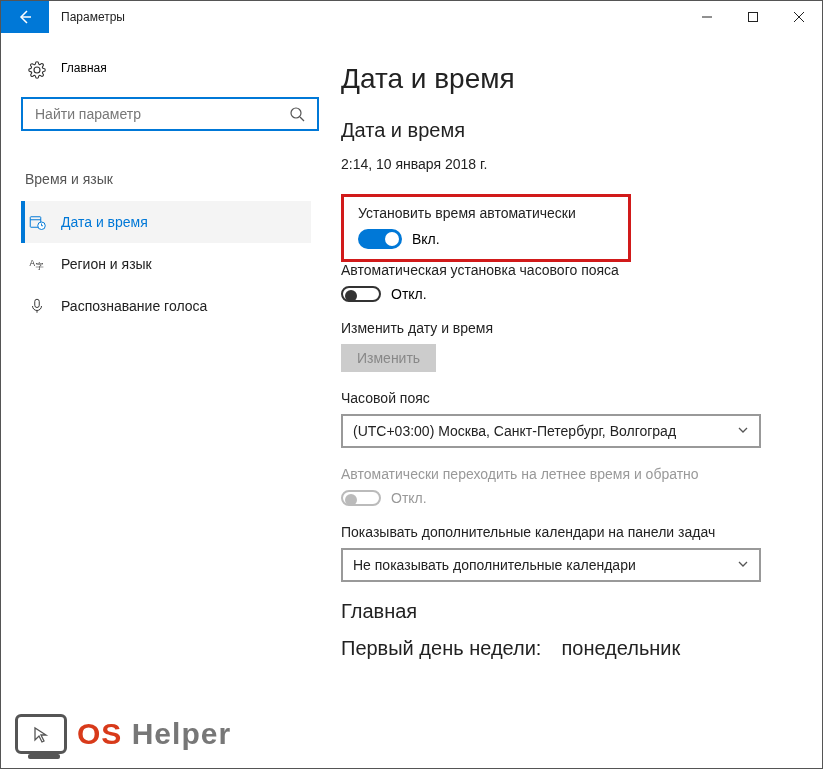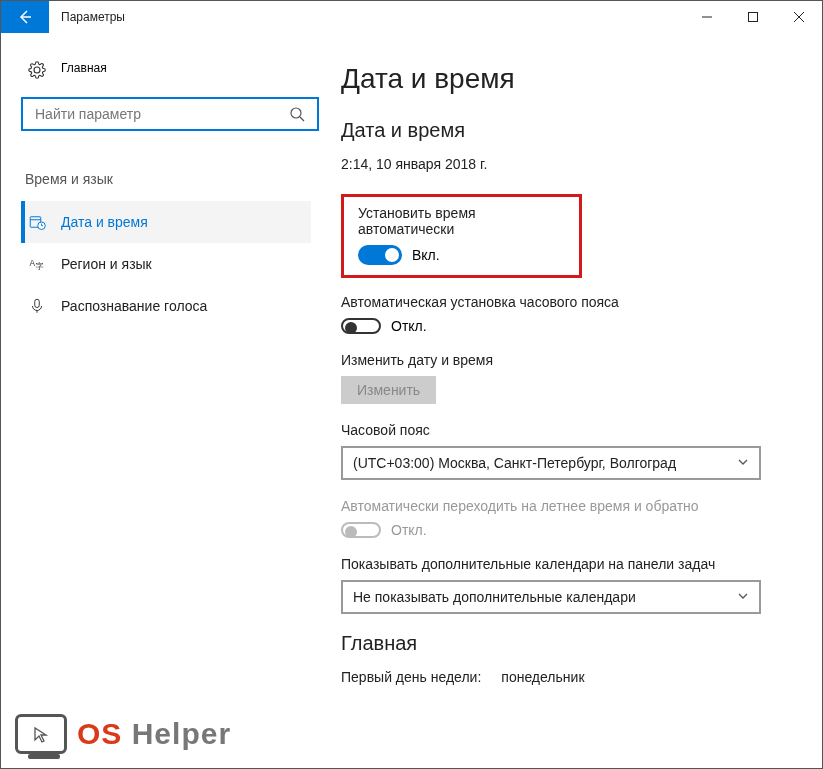--- a/index.html
+++ b/index.html
@@ -18,38 +18,38 @@
   .sidebar-heading { margin-top: 40px; font-size: 14px; color: #555; padding-left: 4px; }
   .nav-list { margin-top: 14px; }
   .nav-item { display: flex; align-items: center; gap: 14px; padding: 12px 0 12px 6px; font-size: 14px; color: #222; cursor: default; }
   .nav-item.active { border-left: 4px solid #0078d7; padding-left: 2px; color: #0078d7; background: #f4f4f4; }
   .nav-item.active .icon { color: #0078d7; }
   .icon { width: 20px; display: inline-flex; justify-content: center; color: #333; }
   .main { flex: 1; padding: 30px 30px 0 30px; overflow-y: auto; }
   .main h1 { font-weight: 300; font-size: 28px; margin: 0 0 24px 0; color: #222; }
   .main h2 { font-weight: 400; font-size: 20px; margin: 10px 0 14px 0; color: #222; }
   .datetime-current { font-size: 14px; color: #222; margin-bottom: 22px; }
-  .highlight-box { border: 3px solid #d11a1a; padding: 8px 14px 10px 14px; width: 241px; margin-bottom: 16px; }
+  .highlight-box { border: 3px solid #d11a1a; padding: 8px 14px 10px 14px; width: 290px; }
   .setting-label { font-size: 14px; color: #222; margin-bottom: 8px; }
   .setting-label.disabled { color: #999; }
   .toggle-row { display: flex; align-items: center; gap: 10px; }
   .toggle { width: 44px; height: 20px; border-radius: 10px; position: relative; }
   .toggle.on { background: #0078d7; }
   .toggle.on::after { content: ""; position: absolute; right: 3px; top: 3px; width: 14px; height: 14px; border-radius: 50%; background: #fff; }
   .toggle.off { background: #fff; border: 2px solid #333; width: 40px; height: 16px; }
   .toggle.off::after { content: ""; position: absolute; left: 2px; top: 2px; width: 12px; height: 12px; border-radius: 50%; background: #333; }
   .toggle.off.disabled { border-color: #bbb; }
   .toggle.off.disabled::after { background: #bbb; }
   .toggle-text { font-size: 14px; text-align: right; }
   .toggle-text.disabled { color: #999; }
   .setting-block { margin-bottom: 18px; }
   .btn { display: inline-block; background: #ccc; color: #888; padding: 6px 16px; font-size: 14px; border: none; }
   .select { width: 420px; height: 34px; border: 2px solid #999; display: flex; align-items: center; justify-content: space-between; padding: 0 10px; font-size: 14px; color: #222; margin-top: 6px; }
   .chevron { color: #555; }
-  .formats-row { display: flex; gap: 20px; font-size: 14px; color: #222; margin-top: 8px; }
+  .formats-row { display: flex; gap: 20px; font-size: 20px; color: #222; margin-top: 8px; }
   .watermark { position: absolute; left: 14px; bottom: 14px; display: flex; align-items: center; gap: 10px; }
   .wm-monitor { width: 52px; height: 40px; border: 3px solid #555; border-radius: 6px; position: relative; display: flex; align-items: center; justify-content: center; }
   .wm-monitor::after { content: ""; position: absolute; bottom: -8px; left: 10px; width: 32px; height: 5px; background: #555; border-radius: 2px; }
   .wm-text { font-size: 30px; font-weight: bold; letter-spacing: 1px; }
   .wm-os { color: #d83a1a; }
   .wm-helper { color: #777; }
 </style>
 </head>
 <body>
 

